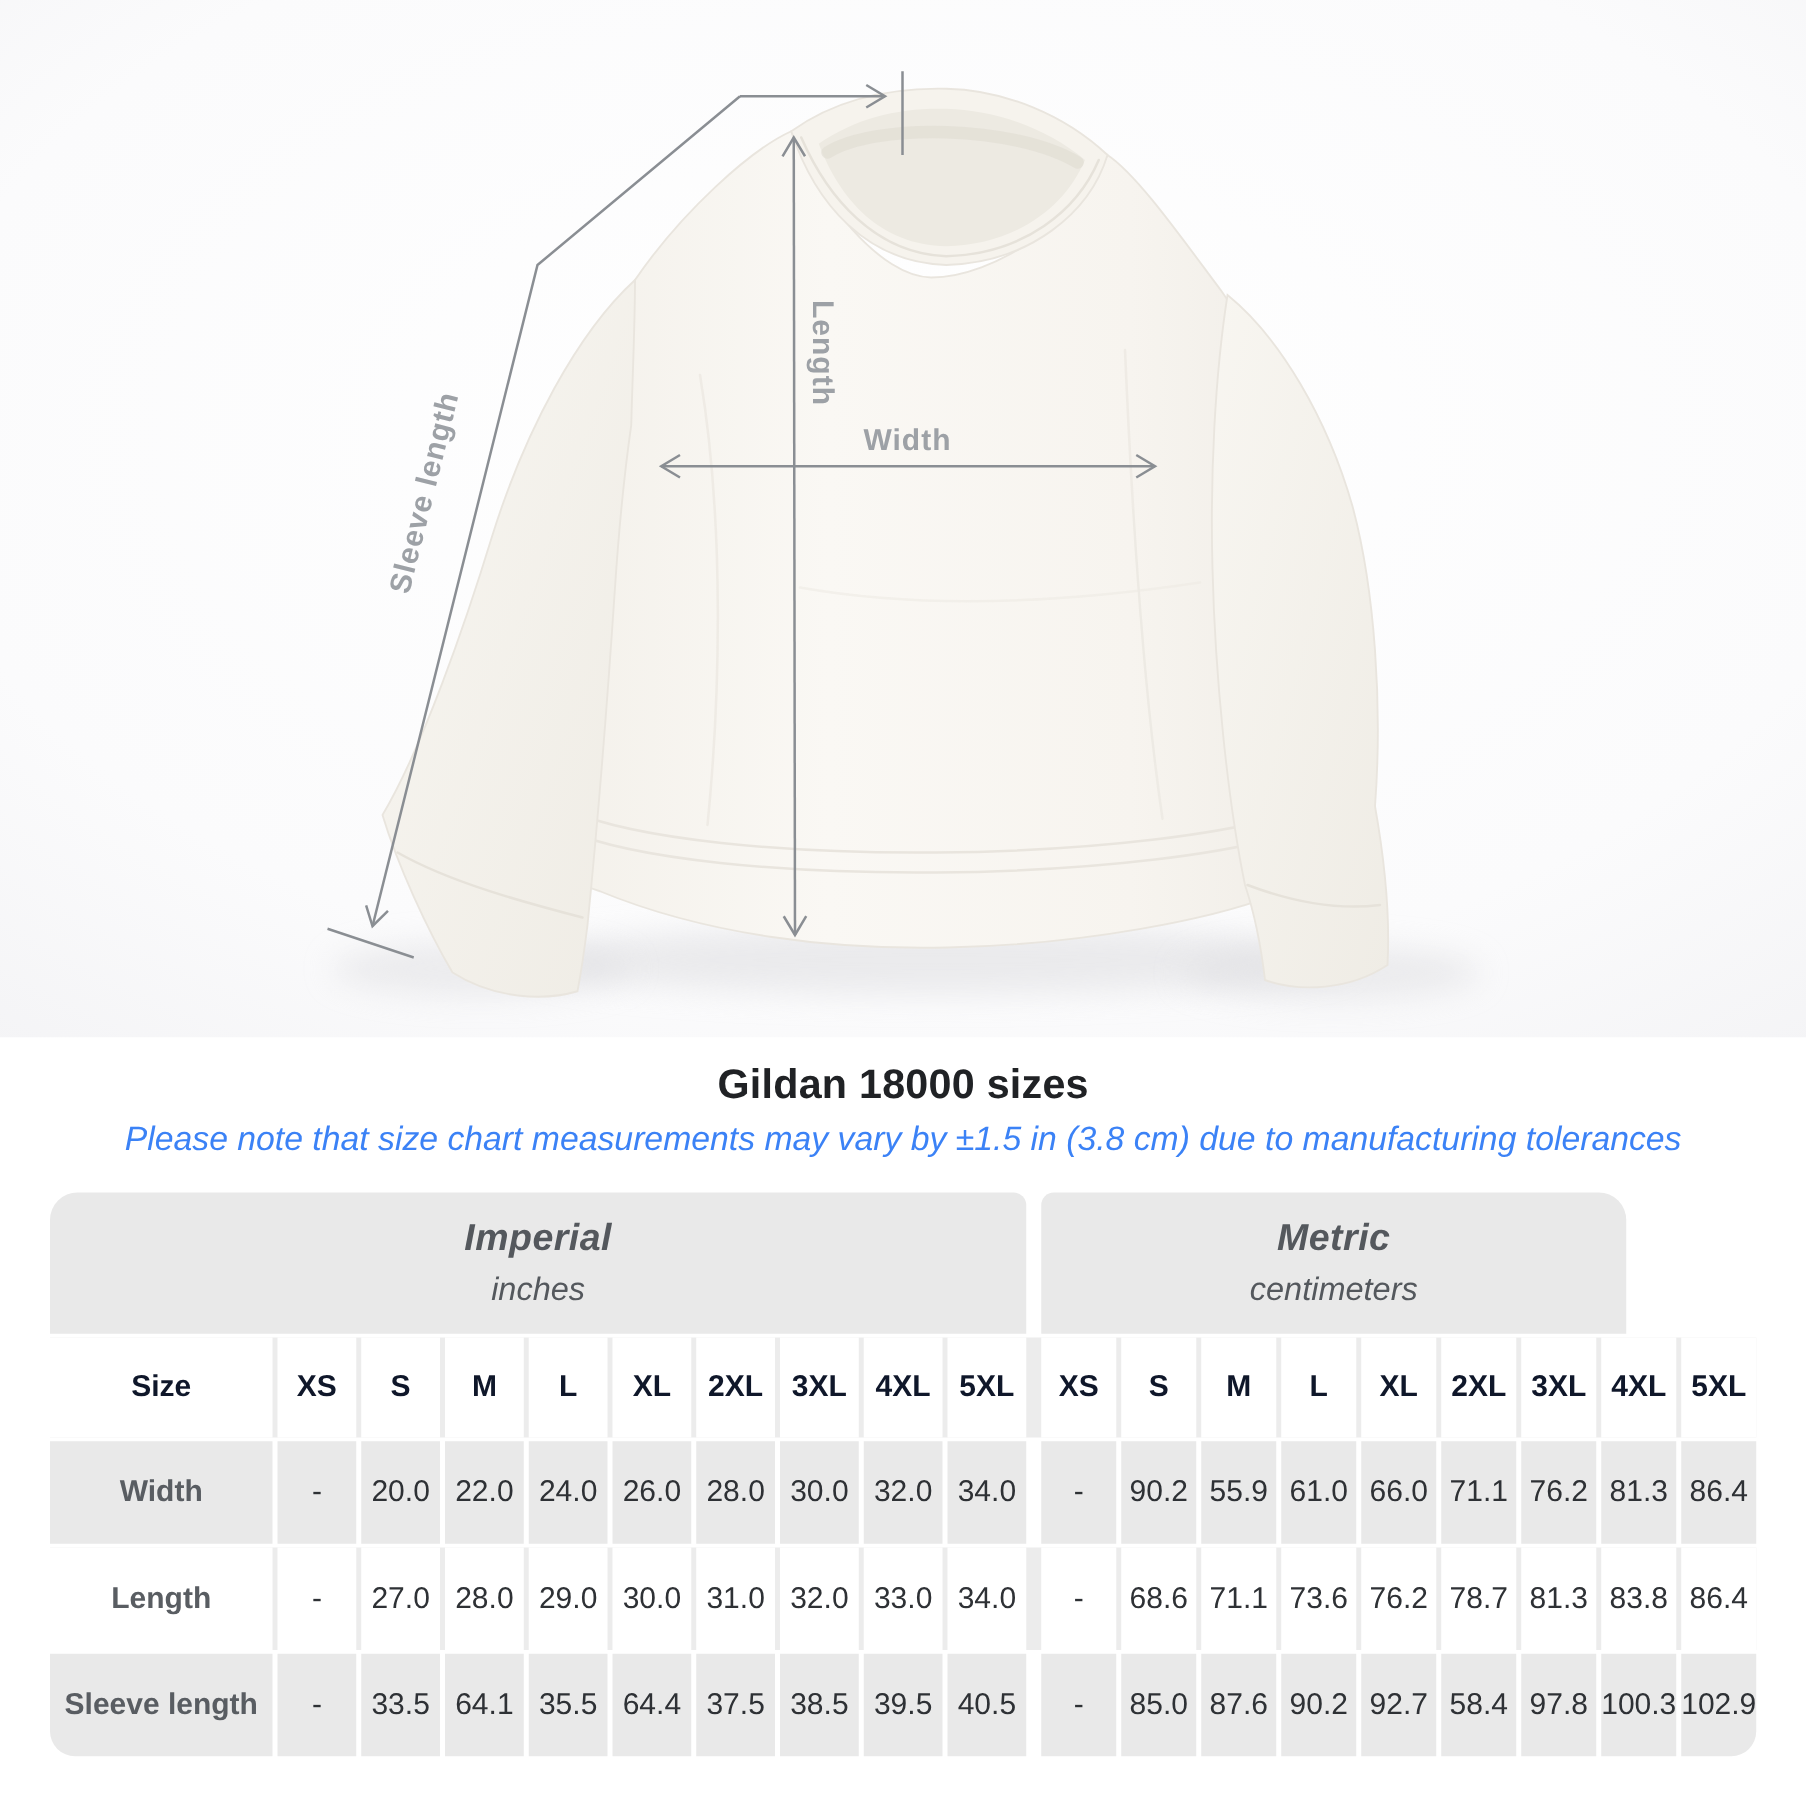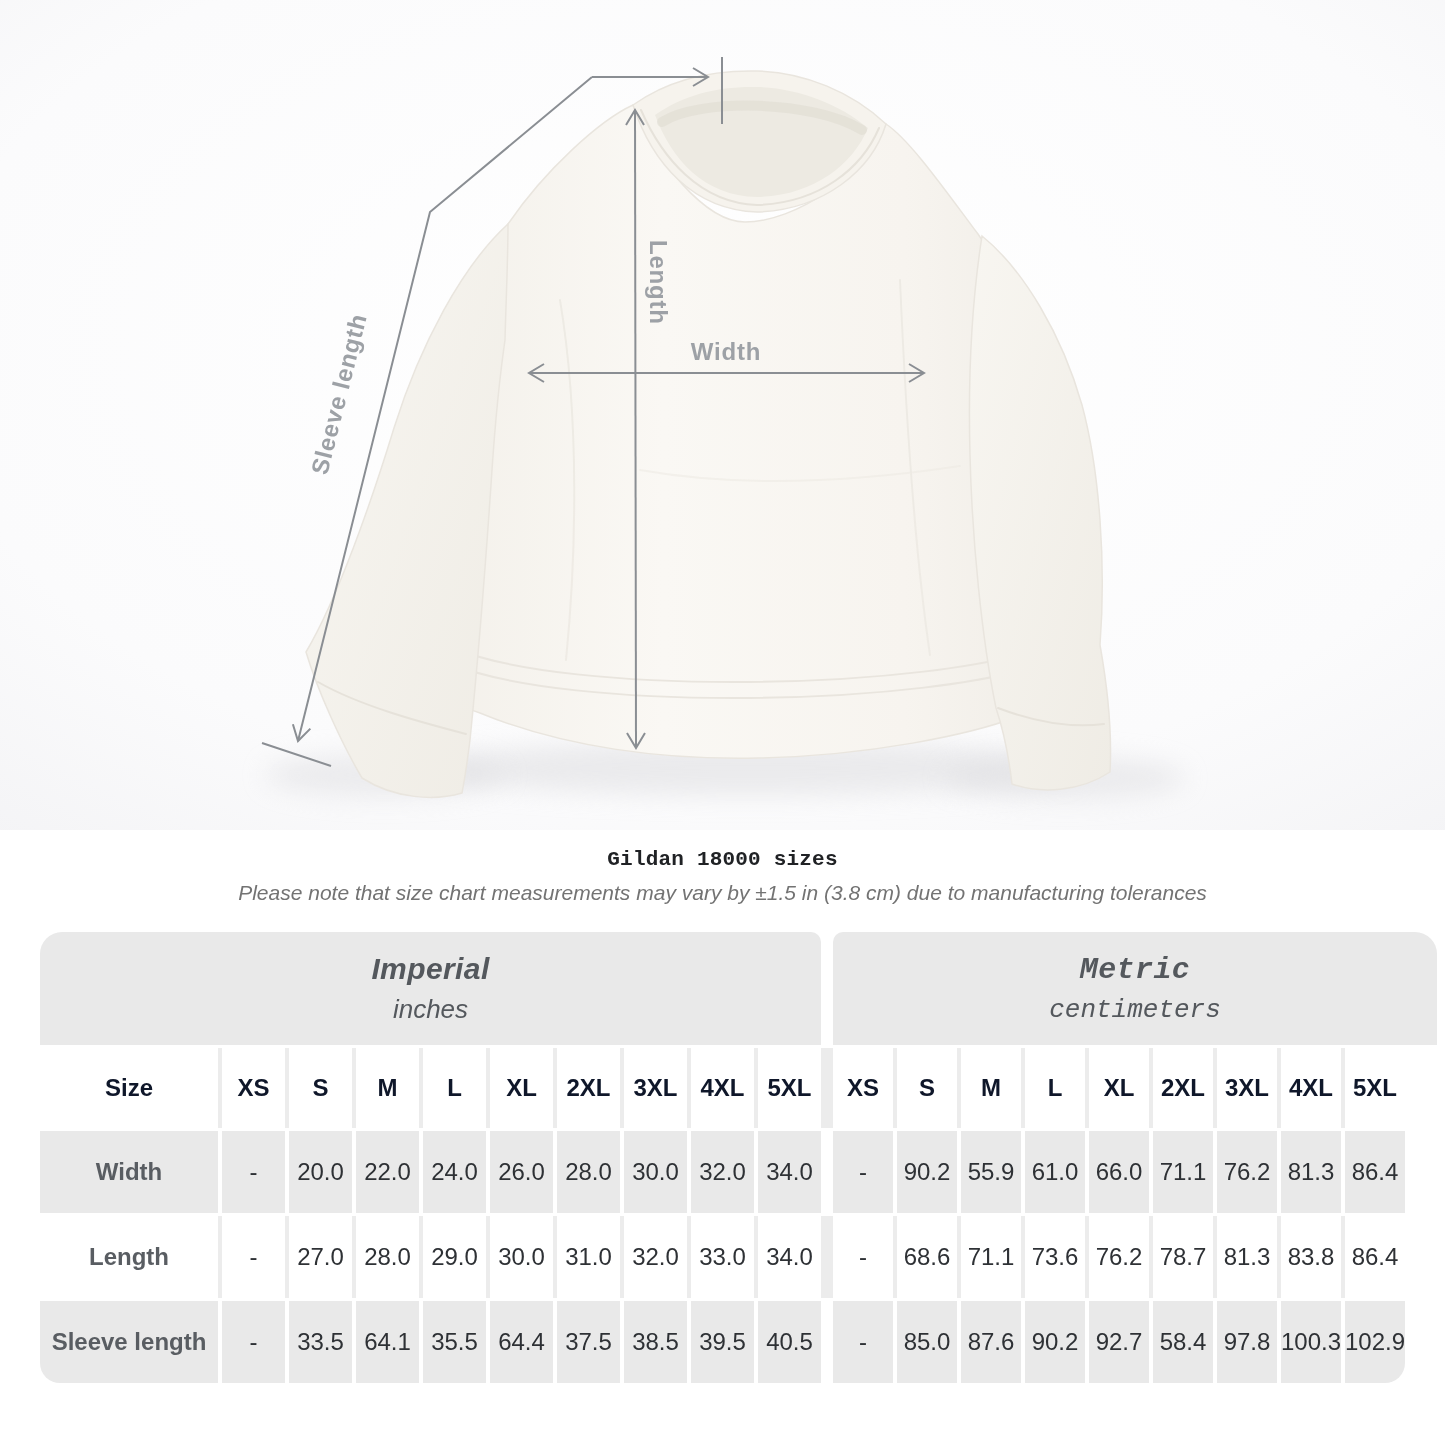--- a/index.html
+++ b/index.html
@@ -5,30 +5,30 @@
   html,body{margin:0;padding:0;overflow:hidden;}
   body{width:1445px;height:1445px;background:#ffffff;font-family:"Liberation Sans",sans-serif;}
   .page{width:1445px;height:1445px;position:relative;}
 
   
   .figure{position:relative;width:1445px;height:830px;}
   .figure svg{display:block;}
   .ann-label{font-family:"Liberation Sans",sans-serif;font-weight:bold;font-size:24px;letter-spacing:.8px;fill:#9da1a6;}
 
   
-  .chart-title{margin:18px 0 0;text-align:center;font-size:21px;font-weight:bold;color:#202225;letter-spacing:.2px;font-family:Liberation Mono, monospace;}
-  .chart-note{margin:10px 0 0;text-align:center;font-style:italic;font-size:21px;color:#737373;}
+  .chart-title{margin:18px 0 0;text-align:center;font-size:33px;font-weight:bold;color:#202225;letter-spacing:.2px;}
+  .chart-note{margin:10px 0 0;text-align:center;font-style:italic;font-size:27px;color:#3b82f6;}
 
   
   .size-table{margin:27px 40px 0;width:1365px;}
   .t-row{display:flex;gap:4px;margin-top:3px;}
   .band-row{margin-top:12px;height:113px;background:#ffffff;}
   .band{background:#e9e9e9;display:flex;flex-direction:column;align-items:center;justify-content:center;flex:none;}
   .band-imperial{width:781px;border-radius:22px 10px 0 0;}
-  .band-metric{width:604px;border-radius:10px 22px 0 0;font-family:Liberation Mono, monospace;}
+  .band-metric{width:468px;border-radius:10px 22px 0 0;}
   .band-name{font-size:30px;font-weight:bold;font-style:italic;color:#54585d;letter-spacing:.4px;}
   .band-unit{font-size:26px;font-style:italic;color:#54585d;margin-top:8px;}
   .spacer{width:4px;flex:none;}
   .header-row{height:80px;}
   .data-row{height:82px;}
   .r-white{background:#ececec;}
   .r-white .cell{background:#ffffff;}
   .r-gray{background:#ffffff;}
   .r-gray .cell{background:#e9e9e9;}
   .cell{display:flex;align-items:center;justify-content:center;flex:none;}

